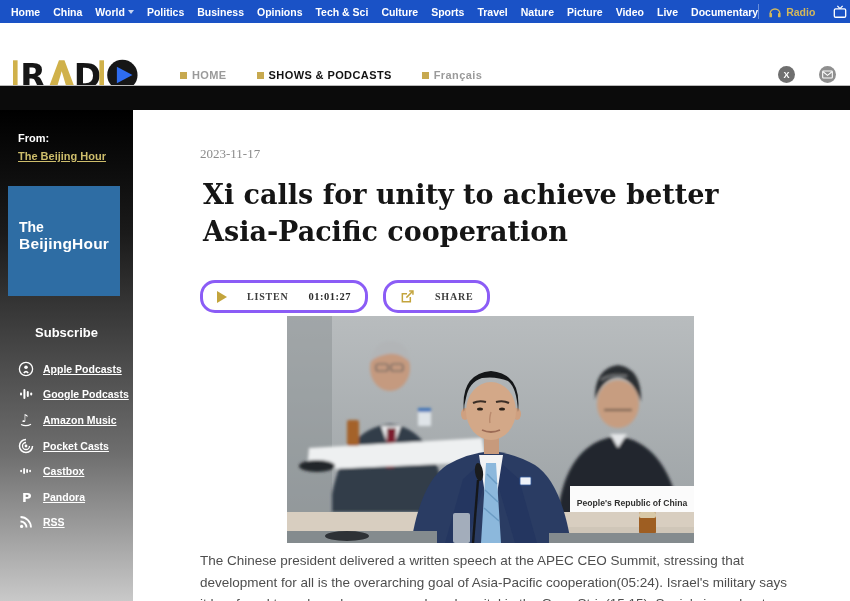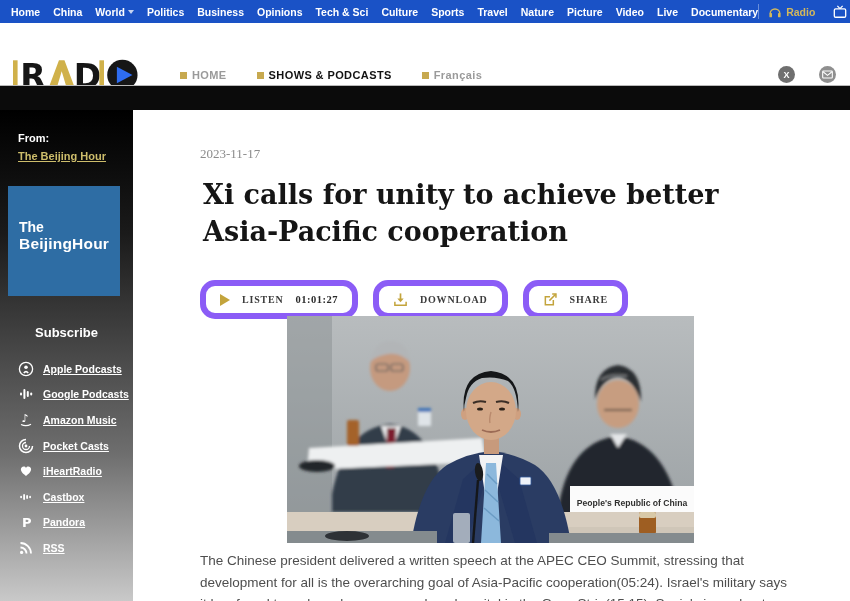--- a/index.html
+++ b/index.html
@@ -54,21 +54,21 @@
   .sub-label{color:#fff;font-size:10.5px;font-weight:bold;text-decoration:underline;white-space:nowrap;}
 
   
   .main{position:absolute;left:133px;top:110px;width:717px;height:491px;background:#fff;}
   .article-date{position:absolute;left:67px;top:36px;font-family:"Liberation Serif","DejaVu Serif",serif;
                 font-size:13px;color:#8b8b8b;}
   .article-title{position:absolute;left:66px;top:62px;width:580px;
                  font-family:"DejaVu Serif","Liberation Serif",serif;
                  font-size:27px;line-height:37px;font-weight:bold;color:#151515;}
   .btn-row{position:absolute;left:67px;top:170px;display:flex;gap:15px;align-items:center;}
-  .pill{display:flex;align-items:center;gap:12px;border:6px solid #8b5cf6;border-radius:15px;
+  .pill{display:flex;align-items:center;gap:20px;border:3px solid #8b5cf6;border-radius:15px;
         background:#fff;padding:0 14px;height:27px;cursor:pointer;
         font-family:"Liberation Serif","DejaVu Serif",serif;font-size:10px;font-weight:bold;
         letter-spacing:.8px;color:#3c3c3c;}
   .play-tri{width:0;height:0;border-top:6px solid transparent;border-bottom:6px solid transparent;
             border-left:10px solid #c3a43c;display:inline-block;}
   .listen-time{font-size:10.5px;letter-spacing:.5px;color:#2b2b2b;}
   .photo{position:absolute;left:154px;top:206px;width:360px;height:227px;}
   .article-body{position:absolute;left:67px;top:440px;width:594px;font-size:13.5px;line-height:21.5px;
                 color:#4e4e4e;}
 </style>
@@ -224,26 +224,20 @@
       <div class="sub-item">
         <svg width="16" height="16" viewBox="0 0 16 16">
           <path d="M14.5 8 a6.5 6.5 0 1 1 -6.5 -6.5" fill="none" stroke="#fff" stroke-width="1.5"></path>
           <path d="M11.5 8 a3.5 3.5 0 1 1 -3.5 -3.5" fill="none" stroke="#fff" stroke-width="1.3"></path>
           <circle cx="8" cy="8" r="1.4" fill="#fff"></circle>
         </svg>
         <span class="sub-label">Pocket Casts</span>
       </div>
       <div class="sub-item">
         <svg width="16" height="16" viewBox="0 0 16 16">
-          <path d="M8 13 C3 9.5 2 6.5 3.6 4.6 C5 3 7.2 3.4 8 5 C8.8 3.4 11 3 12.4 4.6 C14 6.5 13 9.5 8 13 Z" fill="#fff"></path>
-        </svg>
-        <span class="sub-label">iHeartRadio</span>
-      </div>
-      <div class="sub-item">
-        <svg width="16" height="16" viewBox="0 0 16 16">
           <rect x="2.2" y="6.8" width="1.8" height="2.4" rx="0.9" fill="#fff"></rect>
           <rect x="5.2" y="5" width="1.8" height="6" rx="0.9" fill="#fff"></rect>
           <rect x="8.2" y="6" width="1.8" height="4" rx="0.9" fill="#fff"></rect>
           <rect x="11.2" y="6.8" width="1.8" height="2.4" rx="0.9" fill="#fff"></rect>
         </svg>
         <span class="sub-label">Castbox</span>
       </div>
       <div class="sub-item">
         <svg width="16" height="16" viewBox="0 0 16 16">
           <text x="4" y="12.5" font-family="'DejaVu Sans',sans-serif" font-size="13" font-weight="bold" fill="#fff">P</text>
@@ -263,28 +257,20 @@
 
   <div class="main">
     <div class="article-date">2023-11-17</div>
     <h1 class="article-title" style="margin:4px;">Xi calls for unity to achieve better Asia-Pacific cooperation</h1>
 
     <div class="btn-row">
       <div class="pill">
         <span class="play-tri"></span>
         <span>LISTEN</span>
         <span class="listen-time">01:01:27</span>
-      </div>
-      <div class="pill">
-        <svg width="15" height="15" viewBox="0 0 16 16">
-          <line x1="8" y1="1.5" x2="8" y2="8" stroke="#c3a43c" stroke-width="1.8"></line>
-          <polygon points="4.6,6.8 11.4,6.8 8,11" fill="#c3a43c"></polygon>
-          <path d="M2 10.5 V14 H14 V10.5" fill="none" stroke="#c3a43c" stroke-width="1.6"></path>
-        </svg>
-        <span>DOWNLOAD</span>
       </div>
       <div class="pill">
         <svg width="15" height="15" viewBox="0 0 16 16">
           <path d="M11 8.5 V13.5 H2.5 V5 H7.5" fill="none" stroke="#c3a43c" stroke-width="1.6"></path>
           <line x1="6.8" y1="9.2" x2="13.5" y2="2.5" stroke="#c3a43c" stroke-width="1.6"></line>
           <path d="M9.8 2.2 H13.8 V6.2" fill="none" stroke="#c3a43c" stroke-width="1.6"></path>
         </svg>
         <span>SHARE</span>
       </div>
     </div>

